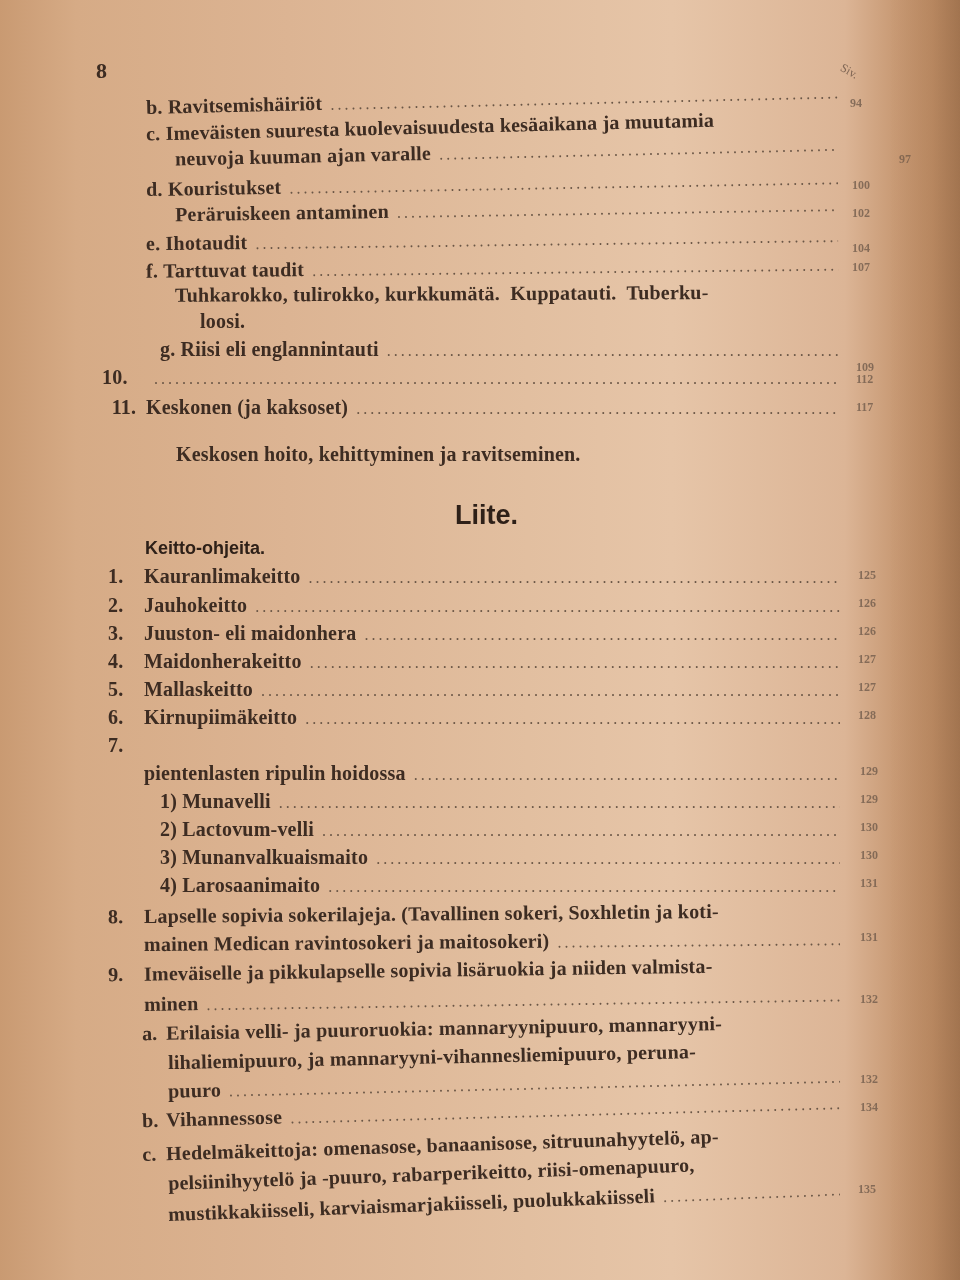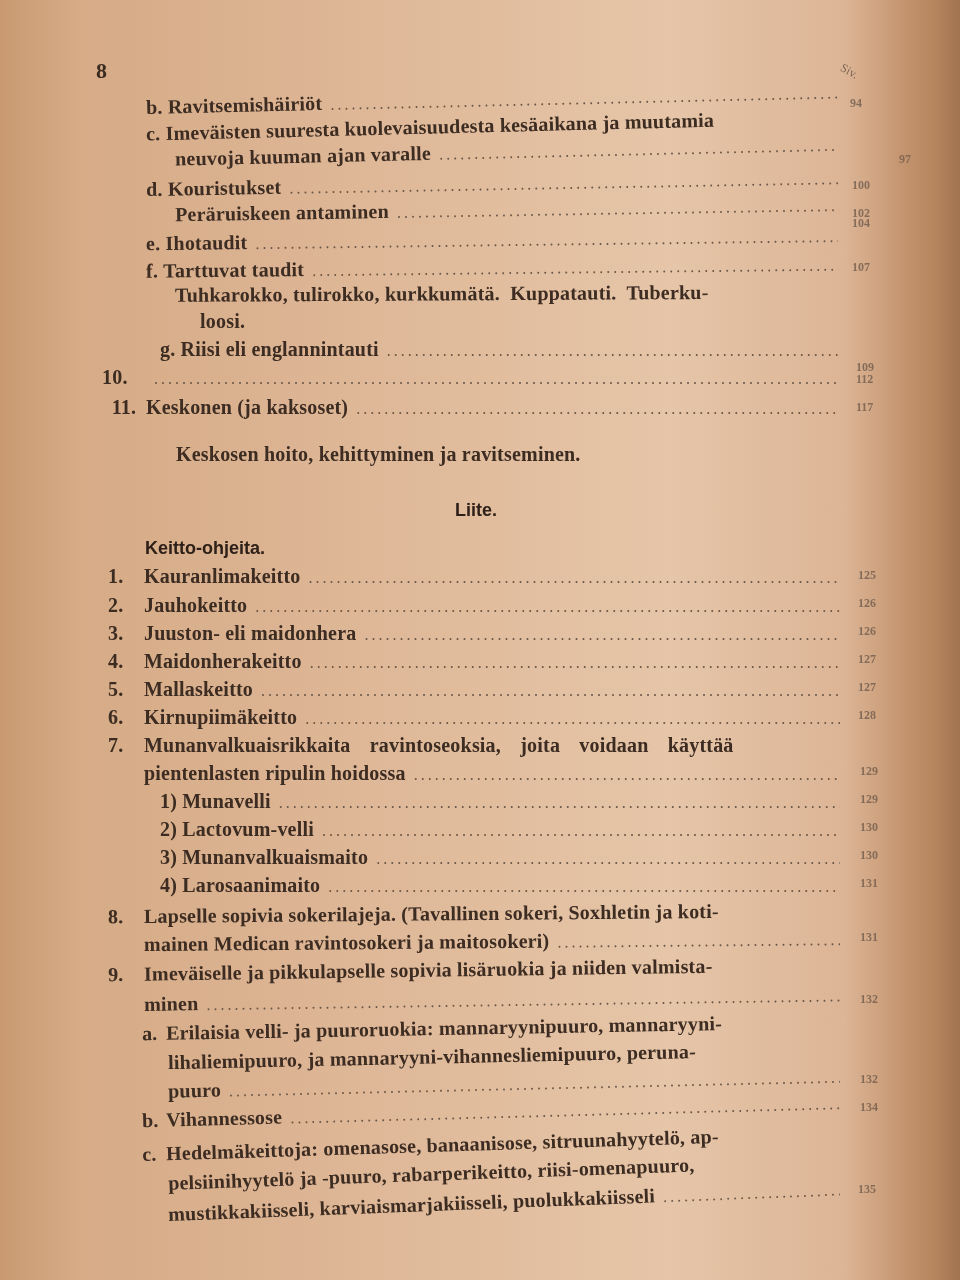--- a/index.html
+++ b/index.html
@@ -33,21 +33,21 @@
       flex: 1; overflow: hidden; color: #6a5646; font-weight: normal; font-size: 16px;
       letter-spacing: 3px; margin-left: 8px; margin-right: 8px;
     }
     .row .leader::before { content: "................................................................................................................................................................................................................"; }
     .pg {
       position: absolute; font-size: 12px; font-weight: bold; color: #6b5748;
       opacity: .75;
     }
     .heading {
       position: absolute; left: 455px; top: 500px;
-      font-family: "Liberation Sans", sans-serif; font-weight: bold; font-size: 18px; color: #2e2018;
+      font-family: "Liberation Sans", sans-serif; font-weight: bold; font-size: 27px; color: #2e2018;
     }
     .subheading {
       position: absolute; left: 145px; top: 538px;
       font-family: "Liberation Sans", sans-serif; font-weight: bold; font-size: 18px; color: #2e2018;
     }
     .edge-shadow {
       position: absolute; right: 0; top: 0; width: 70px; height: 1280px;
       background: linear-gradient(90deg, rgba(160,110,70,0) 0%, rgba(160,110,70,.25) 60%, rgba(120,80,50,.35) 100%);
     }
   </style>
@@ -89,21 +89,21 @@
       <span class="title">Peräruiskeen antaminen</span>
       <span class="leader"></span>
     </div>
     <div class="pg" style="left:852px; top:206px;">102</div>
 
     <div class="row" style="left:146px; top:228px; width:700px; transform:rotate(-.7deg);">
       <span class="num">e.</span>&nbsp;
       <span class="title">Ihotaudit</span>
       <span class="leader"></span>
     </div>
-    <div class="pg" style="left:852px; top:216px;">104</div>
+    <div class="pg" style="left:852px; top:241px;">104</div>
 
     <div class="row" style="left:146px; top:256px; width:700px; transform:rotate(-.6deg);">
       <span class="num">f.</span>&nbsp;
       <span class="title">Tarttuvat taudit</span>
       <span class="leader"></span>
     </div>
     <div class="pg" style="left:852px; top:260px;">107</div>
 
     <div class="row" style="left:175px; top:282px; width:680px; transform:rotate(-.3deg);">
       <span class="title" style="white-space:pre;">Tuhkarokko, tulirokko, kurkkumätä.  Kuppatauti.  Tuberku-</span>
@@ -177,21 +177,20 @@
 
     <div class="row" style="left:108px; top:706px; width:740px;">
       <span class="num" style="width:36px;">6.</span>
       <span class="title">Kirnupiimäkeitto</span>
       <span class="leader"></span>
     </div>
     <div class="pg" style="left:858px; top:708px;">128</div>
 
     <div class="row" style="left:108px; top:734px; width:740px; word-spacing:14px;">
       <span class="num" style="width:36px;">7.</span>
-      <span class="title">Munanvalkuaisrikkaita ravintoseoksia, joita voidaan käyttää</span>
     </div>
 
     <div class="row" style="left:144px; top:762px; width:704px;">
       <span class="title">pientenlasten ripulin hoidossa</span>
       <span class="leader"></span>
     </div>
     <div class="pg" style="left:860px; top:764px;">129</div>
 
     <div class="row" style="left:160px; top:790px; width:688px;">
       <span class="title">1) Munavelli</span>

